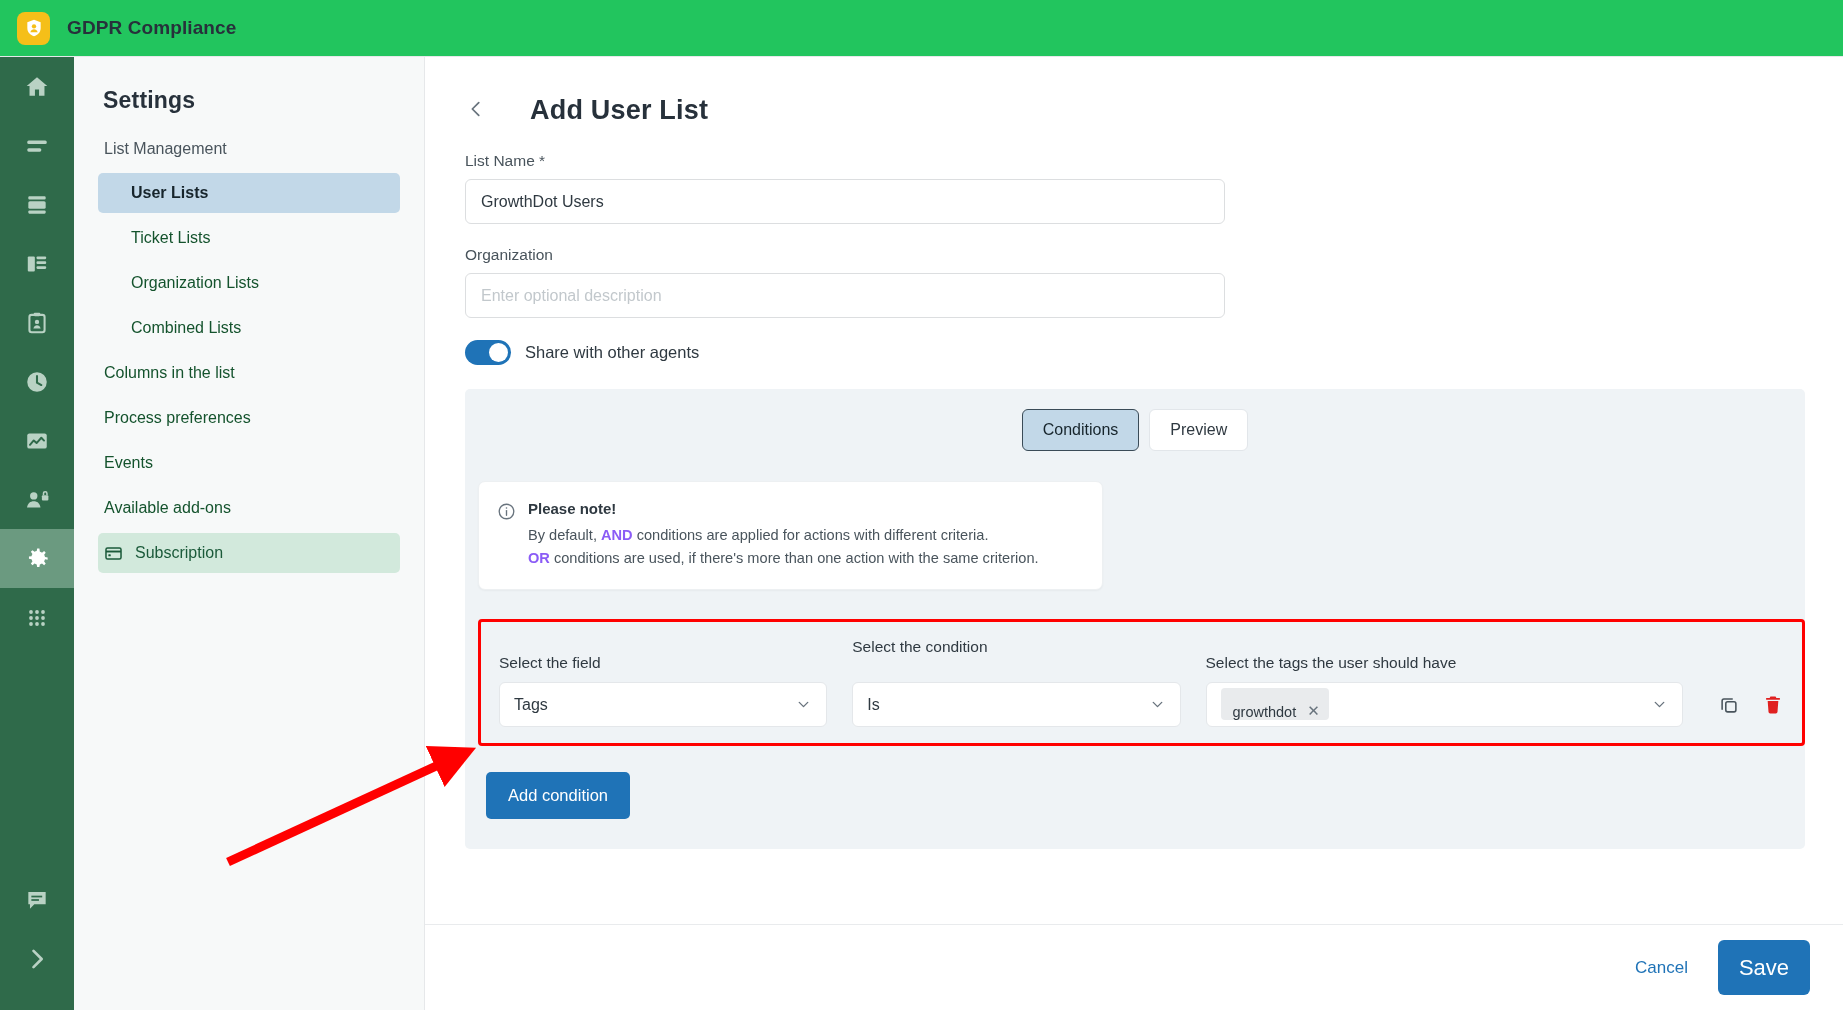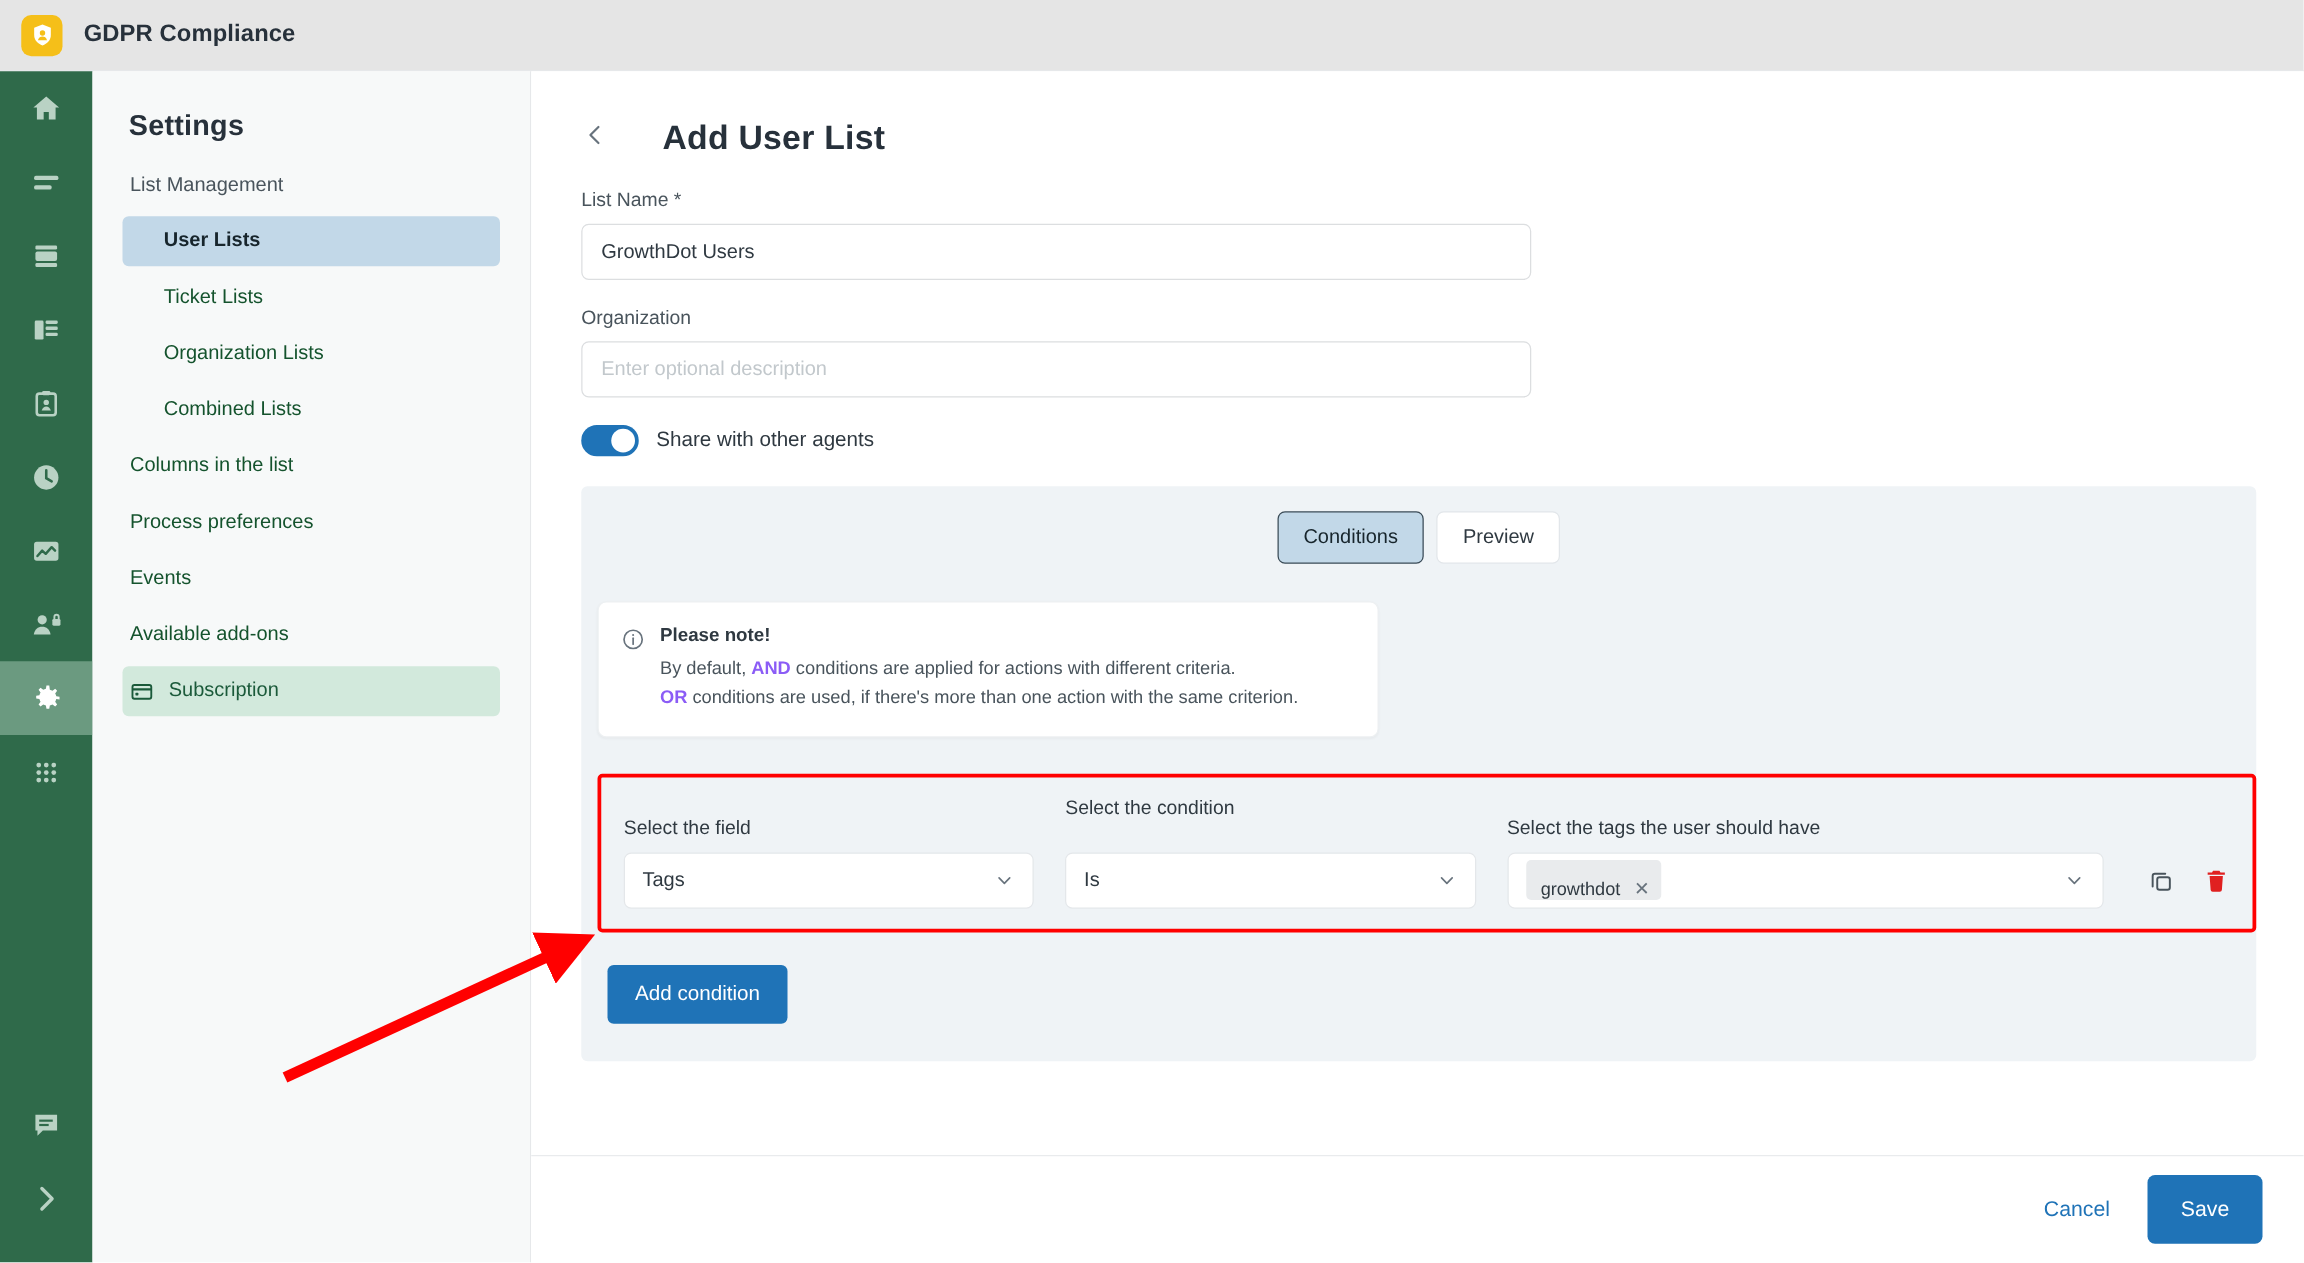--- a/index.html
+++ b/index.html
@@ -6,21 +6,21 @@
   html, body {
     width: 1843px; height: 1010px;
     font-family: "Liberation Sans", sans-serif;
     background: #ffffff; overflow: hidden;
   }
   .app { position: relative; width: 1843px; height: 1010px; }
 
   
   .topbar {
     position: absolute; top: 0; left: 0; width: 1843px; height: 57px;
-    background: #e5e5e5; border-bottom: 1px solid #e6e8ea;
+    background: #22c55e; border-bottom: 1px solid #e6e8ea;
     display: flex; align-items: center; padding-left: 17px;
   }
   .brand-logo {
     width: 33px; height: 33px; border-radius: 8px; background: #f5bf19;
     display: flex; align-items: center; justify-content: center;
     position: relative; flex: none;
   }
   .brand-title {
     margin-left: 17px; font-size: 19px; color: #27313b; font-weight: 600;
     letter-spacing: .1px;
@@ -166,21 +166,21 @@
     border-top: 1px solid #e9ebed; background: #ffffff;
     display: flex; align-items: center; justify-content: flex-end;
     padding-right: 33px; gap: 30px;
   }
   .cancel-btn {
     font-size: 17px; color: #1f73b7; background: none; border: none;
     cursor: pointer; font-family: "Liberation Sans", sans-serif;
   }
   .save-btn {
     width: 92px; height: 55px; background: #1f73b7; color: #fff; border: none;
-    border-radius: 6px; font-size: 17px; cursor: pointer;
+    border-radius: 6px; font-size: 22px; cursor: pointer;
     font-family: "Liberation Sans", sans-serif;
   }
 
   
   .annot-arrow { position: absolute; left: 0; top: 0; pointer-events: none; }
 </style>
 </head>
 <body>
 
 <div class="app">

